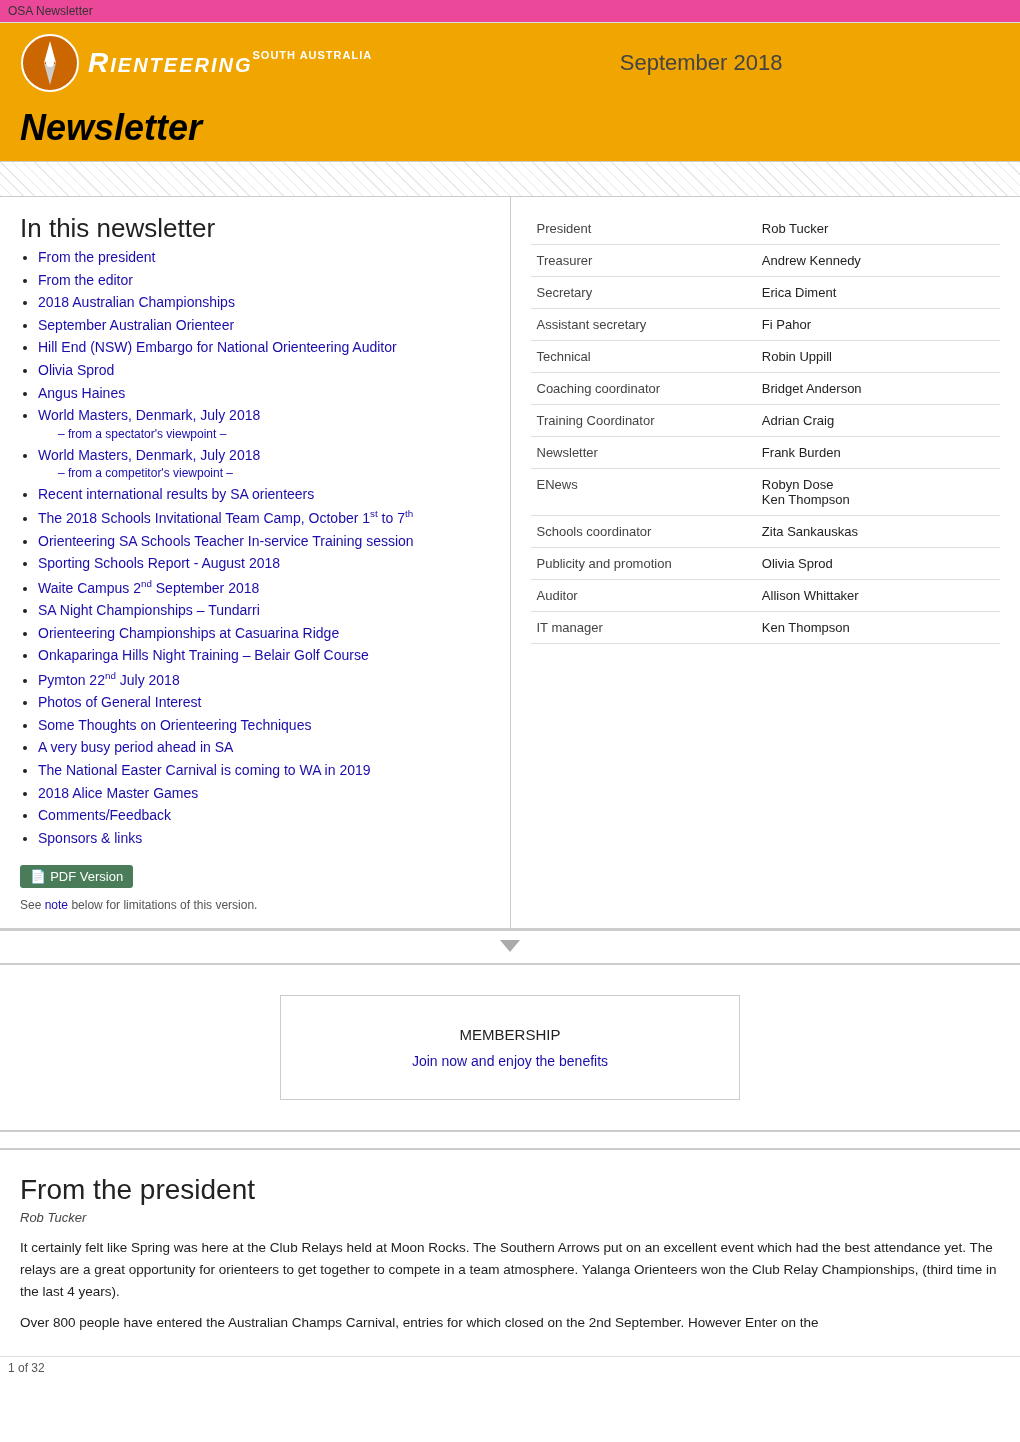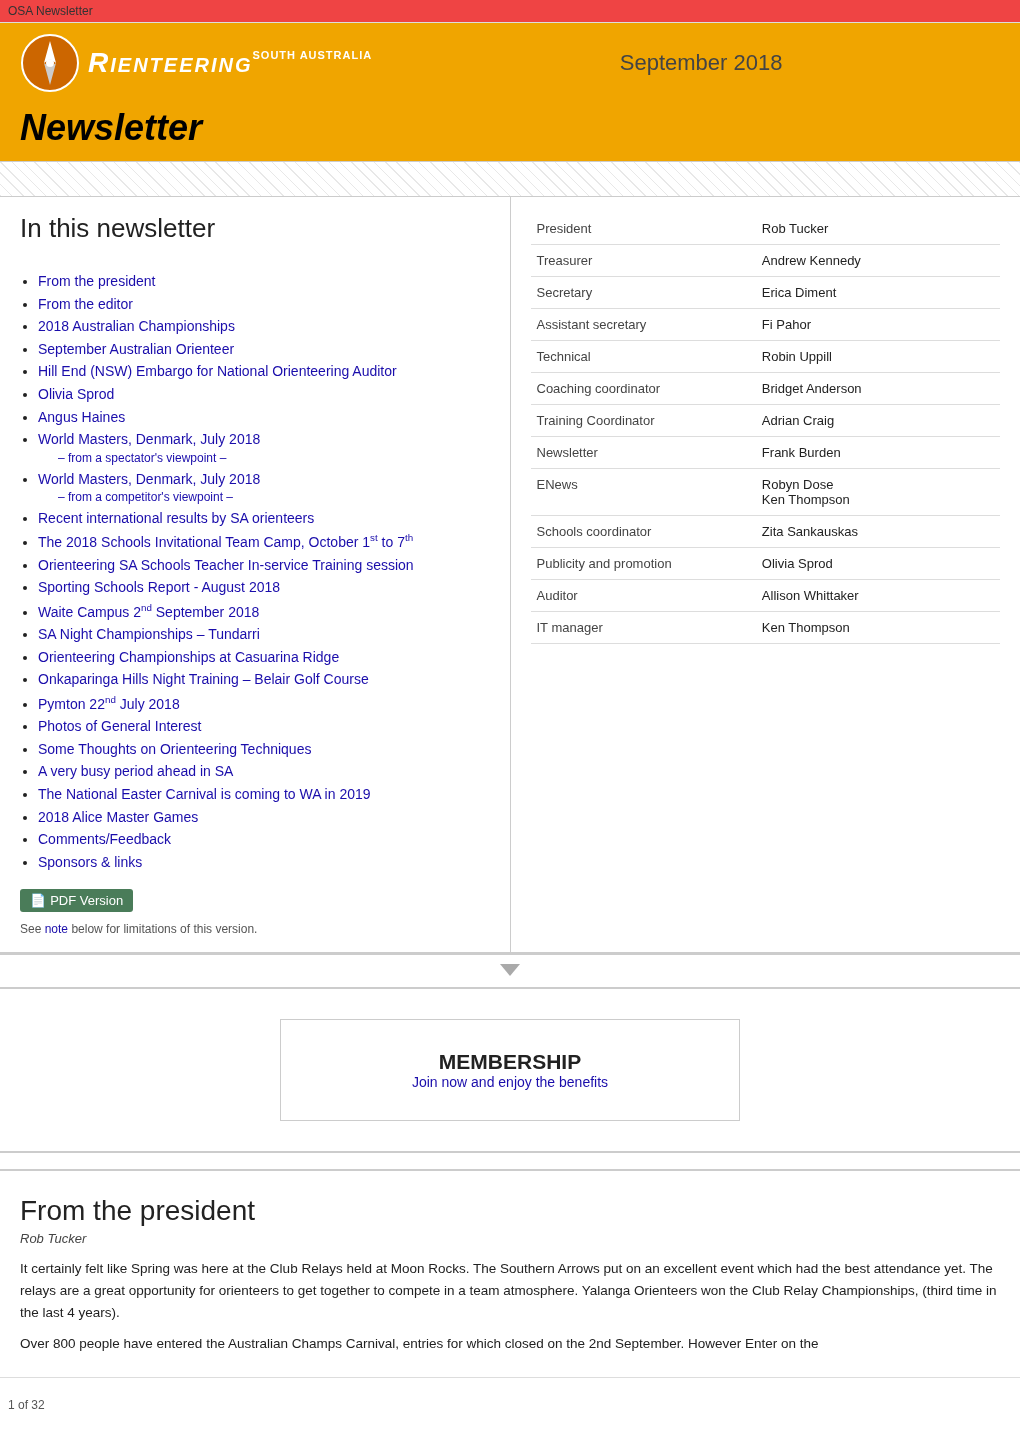--- a/index.html
+++ b/index.html
@@ -1,20 +1,20 @@
 <!DOCTYPE html>
 <html><head>
   <meta charset="utf-8">
   <style>
     * { box-sizing: border-box; margin: 0; padding: 0; }
     body { font-family: Arial, sans-serif; font-size: 14px; color: #222; background: #fff; width: 1020px; }
 
     
     .browser-bar {
-      background: #ef4444;
+      background: #ec4899;
       padding: 4px 8px;
       font-size: 12px;
       color: #333;
       border-bottom: 1px solid #ddd;
     }
 
     
     .header {
       background: #f0a500;
       padding: 10px 20px;
@@ -86,21 +86,21 @@
       border-right: 1px solid #ccc;
     }
     .right-col {
       flex: 1;
       padding: 16px 20px;
     }
 
     .section-title {
       font-size: 26px;
       font-weight: normal;
-      margin-bottom: 28px;
+      margin-bottom: 4px;
       color: #222;
     }
 
     
     .newsletter-list {
       list-style: disc;
       padding-left: 18px;
     }
     .newsletter-list li {
       margin-bottom: 3px;
@@ -190,23 +190,23 @@
     
     .membership-box {
       max-width: 460px;
       margin: 30px auto;
       border: 1px solid #ccc;
       padding: 30px 20px;
       text-align: center;
       background: #fff;
     }
     .membership-box .mem-title {
-      font-weight: bold;
-      font-size: 21px;
-      margin-bottom: 0;
+      font-weight: normal;
+      font-size: 15px;
+      margin-bottom: 10px;
       color: #222;
     }
     .membership-box a {
       color: #1a0dab;
       text-decoration: none;
       font-size: 14px;
     }
 
     
     .divider2 {
@@ -235,21 +235,21 @@
       font-size: 13.5px;
       line-height: 1.6;
       color: #222;
       margin-bottom: 10px;
     }
 
     
     .page-counter {
       font-size: 12px;
       color: #555;
-      padding: 20px 8px;
+      padding: 4px 8px;
       border-top: 1px solid #ddd;
     }
 
     sup { font-size: 0.7em; }
   </style>
 </head>
 <body>
 
 <div class="browser-bar">
   <span>OSA Newsletter</span>

